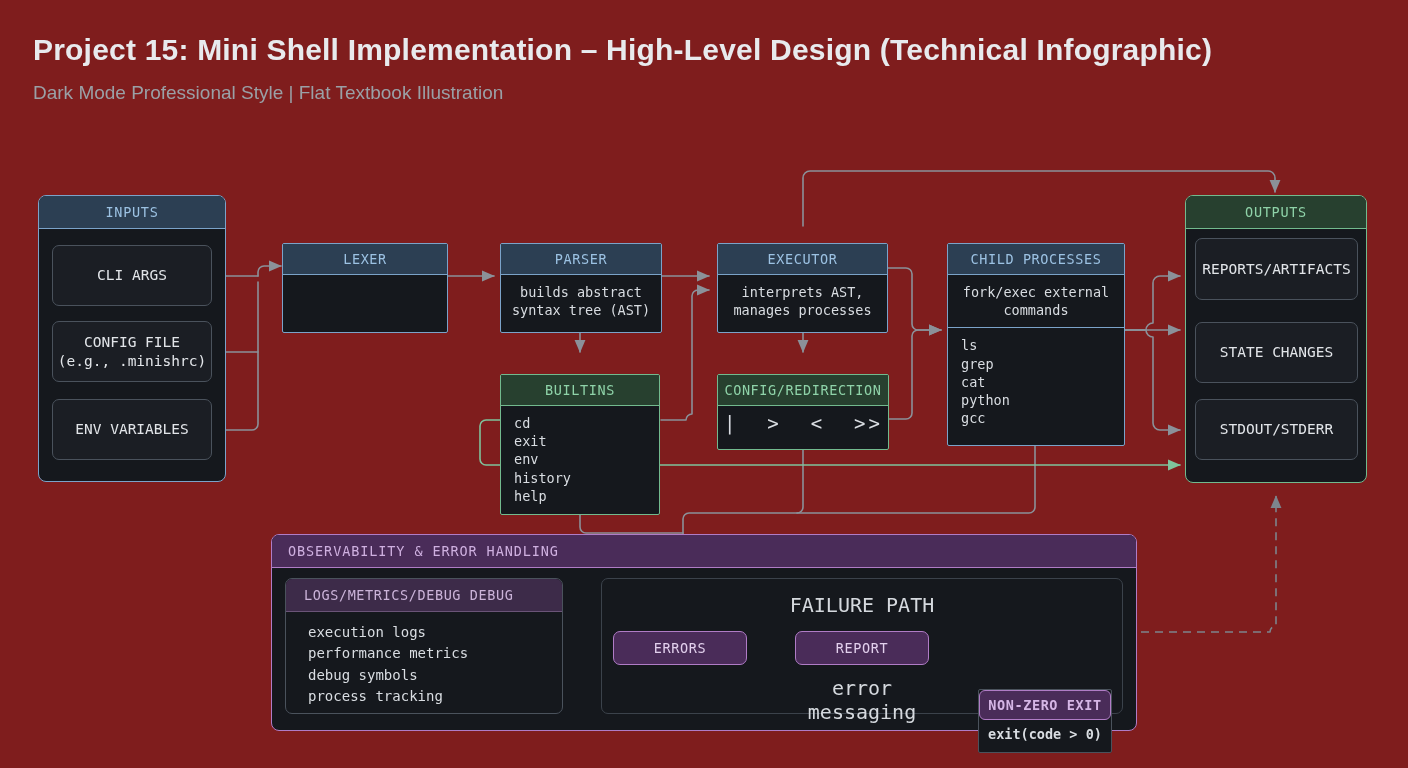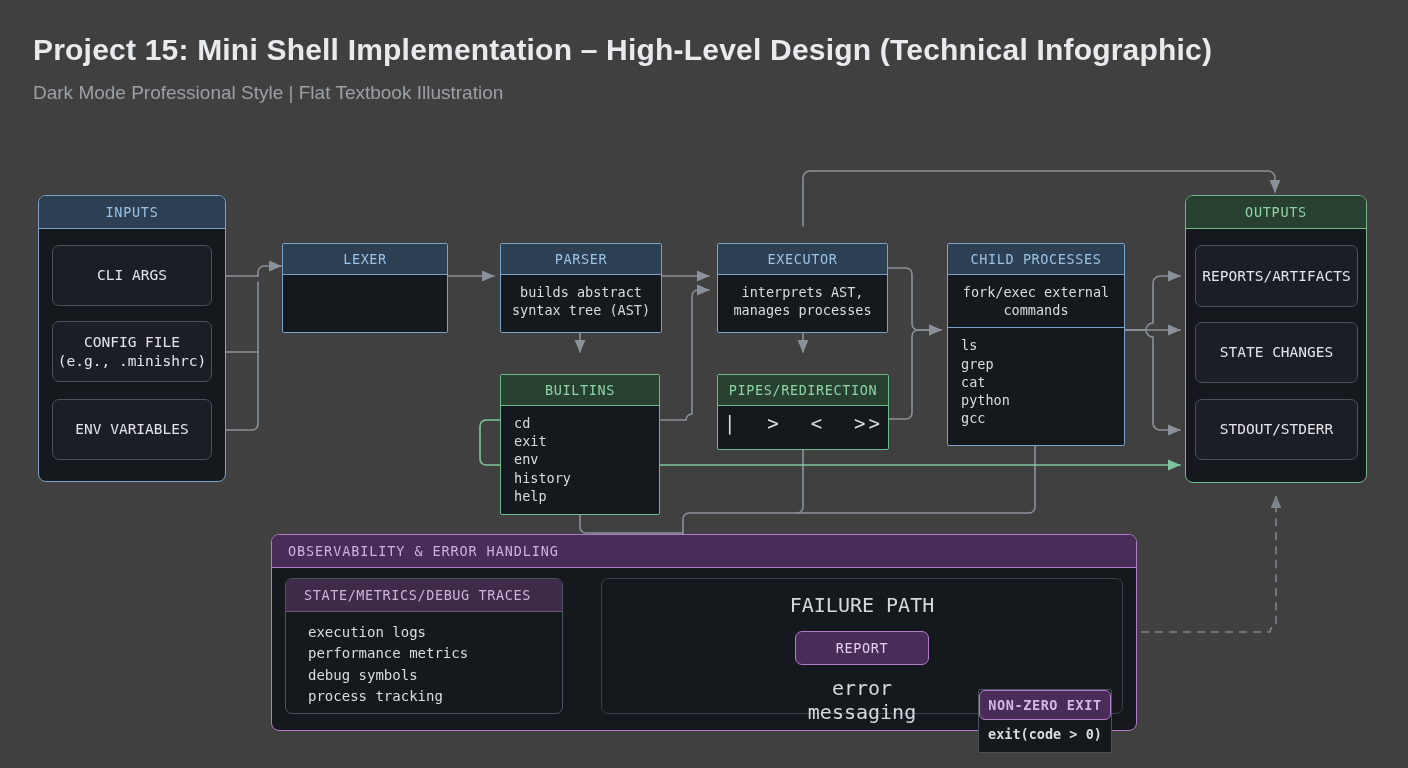--- a/index.html
+++ b/index.html
@@ -1,18 +1,18 @@
 <!DOCTYPE html>
 <html><head>
 <meta charset="utf-8">
 <style>
   html,body{margin:0;padding:0;background:#14161a;}
   body{width:1408px;height:768px;position:relative;overflow:hidden;
        font-family:"DejaVu Sans Mono","Liberation Mono",monospace;}
-  .root{position:absolute;inset:0;background:#404040;}
+  .root{position:absolute;inset:0;background:#7f1d1d;}
 
   
   .title{position:absolute;left:33px;top:33px;font-family:"Liberation Sans",sans-serif;
          font-weight:bold;font-size:30px;color:#e8eaed;letter-spacing:.2px;white-space:nowrap;}
   .subtitle{position:absolute;left:33px;top:82px;font-family:"Liberation Sans",sans-serif;
             font-size:19px;color:#9aa0a6;white-space:nowrap;}
 
   
   svg.wires{position:absolute;left:0;top:0;width:1408px;height:768px;pointer-events:none;}
 
@@ -175,52 +175,55 @@
   <div class="node green" style="left:500px;top:353px;width:160px;height:141px;">
     <div class="hd">BUILTINS</div>
     <div class="bd left monoline">cd
 exit
 env
 history
 help</div>
   </div>
 
   <div class="node green" style="left:717px;top:353px;width:172px;height:76px;">
-    <div class="hd">PIPES/REDIRECTION</div>
+    <div class="hd">CONFIG/REDIRECTION</div>
     <div class="bd monoline" style="font-size:19px;letter-spacing:3px;padding-top:5px;">|  &gt;  &lt;  &gt;&gt;</div>
   </div>
 
   <div class="panel green" style="left:1185px;top:195px;width:182px;height:288px;">
     <div class="phd">OUTPUTS</div>
   </div>
-  <div class="chip" style="left:1195px;top:245px;width:163px;height:62px;">
+  <div class="chip" style="left:1195px;top:238px;width:163px;height:62px;">
     <span class="monoline">REPORTS/ARTIFACTS</span>
   </div>
   <div class="chip" style="left:1195px;top:322px;width:163px;height:61px;">
     <span class="monoline">STATE CHANGES</span>
   </div>
   <div class="chip" style="left:1195px;top:399px;width:163px;height:61px;">
     <span class="monoline">STDOUT/STDERR</span>
   </div>
 
   <div class="panel purple" style="left:271px;top:534px;width:866px;height:197px;">
     <div class="phd">OBSERVABILITY &amp; ERROR HANDLING</div>
   </div>
 
   <div class="subpanel" style="left:285px;top:578px;width:278px;height:136px;">
-    <div class="shd">STATE/METRICS/DEBUG TRACES</div>
+    <div class="shd">LOGS/METRICS/DEBUG DEBUG</div>
     <div class="sbd monoline">execution logs
 performance metrics
 debug symbols
 process tracking</div>
   </div>
 
   <div class="groupbox" style="left:601px;top:578px;width:522px;height:136px;"></div>
   <div class="plainlabel" style="left:601px;top:593px;width:522px;">FAILURE PATH</div>
 
+  <div class="pillbox" style="left:613px;top:631px;width:134px;height:34px;">
+    <span>ERRORS</span>
+  </div>
 
   <div class="pillbox" style="left:795px;top:631px;width:134px;height:34px;">
     <span>REPORT</span>
   </div>
   <div class="plainlabel" style="left:795px;top:676px;width:134px;">error messaging</div>
 
   <div class="node purple" style="left:978px;top:668px;width:134px;height:64px;border-color:#4a525c;font-weight:bold;">
     <div class="hd" style="border:1.3px solid #b07cc6;border-radius:6px;padding:6px 4px;">NON-ZERO EXIT</div>
     <div class="bd monoline" style="padding:5px 4px;">exit(code &gt; 0)</div>
   </div>

